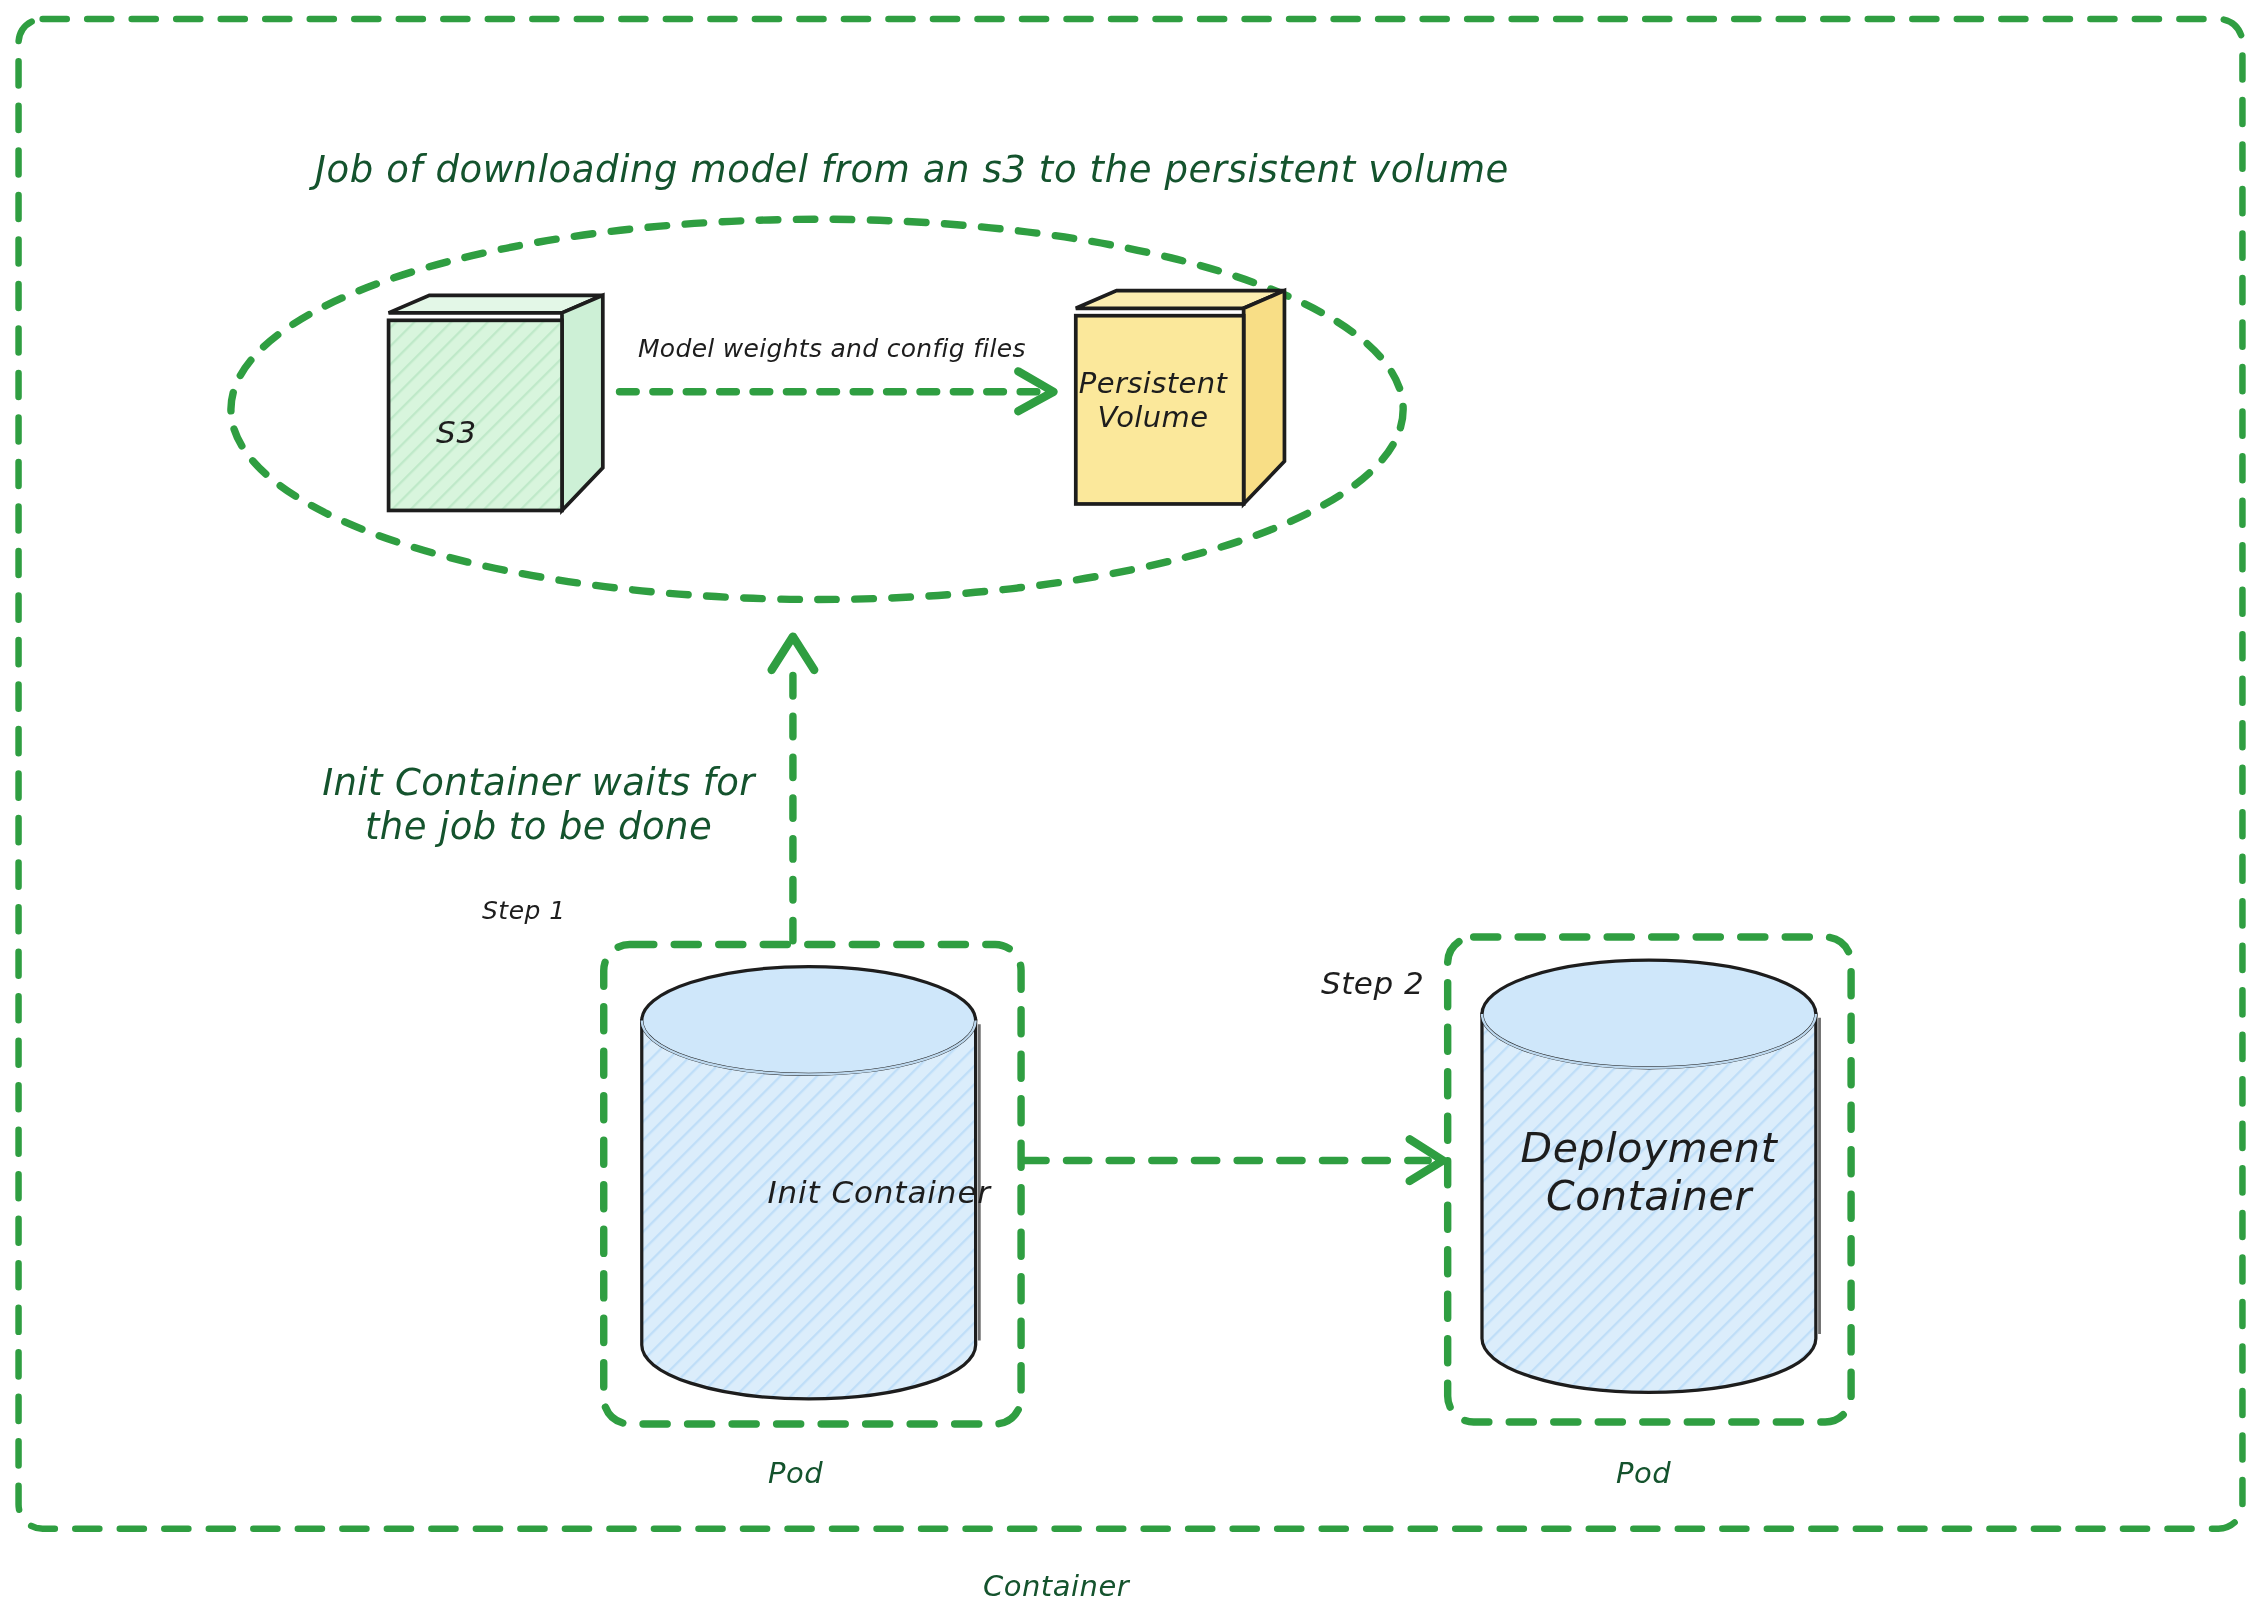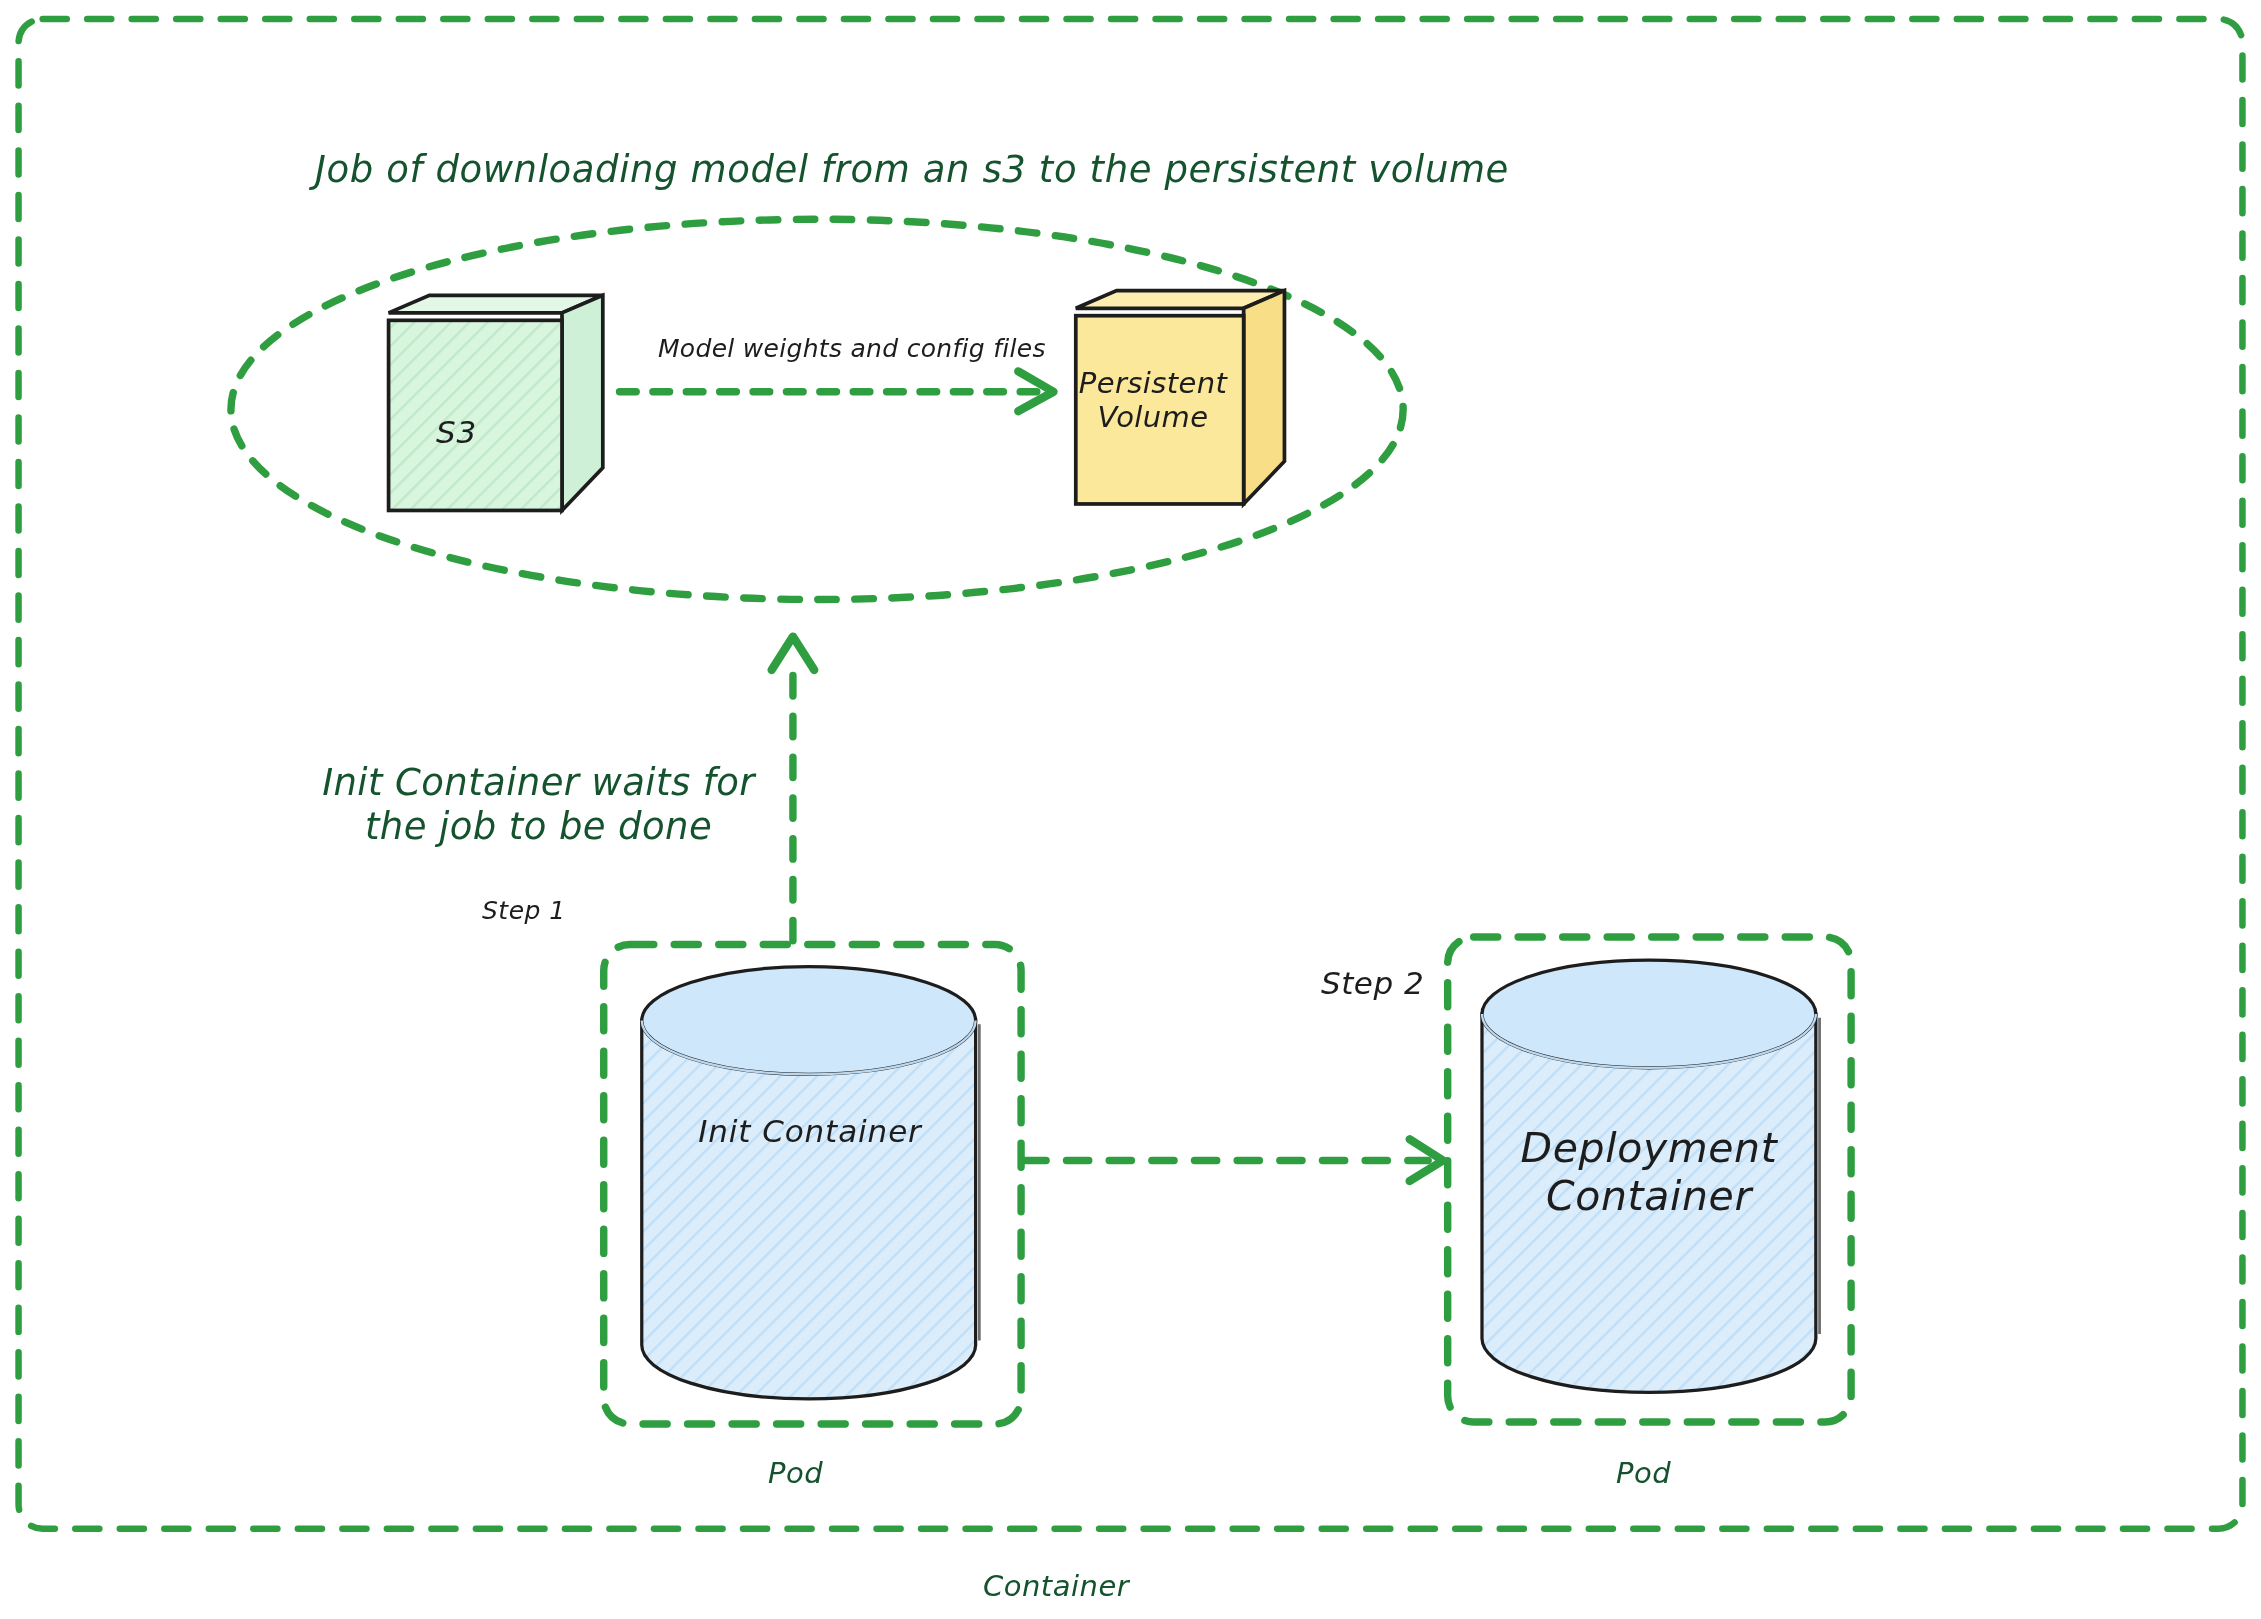--- a/index.html
+++ b/index.html
@@ -83,44 +83,44 @@
     letter-spacing: 0.5px;
   }
   #step2-label {
     left: 1321px;
     top: 937px;
     font-size: 31px;
     letter-spacing: 0.5px;
     margin-top: 28px;
   }
   #edge-label-weights {
-    left: 658px;
+    left: 638px;
     top: 334px;
     font-size: 25px;
     letter-spacing: 0.3px;
   }
   #s3-label {
     left: 436px;
     top: 414px;
     font-size: 31px;
     letter-spacing: 0.9px;
   }
   #pv-label {
     left: 1074px;
     top: 366px;
     width: 158px;
     text-align: center;
     font-size: 29px;
     letter-spacing: 0.4px;
   }
   #init-container-label {
     left: 629px;
-    top: 1113px;
+    top: 1174px;
     width: 362px;
-    text-align: center;
+    text-align: right;
     font-size: 31px;
     letter-spacing: 0.9px;
   }
   #deployment-container-label {
     left: 1475px;
     top: 1124px;
     width: 348px;
     text-align: center;
     font-size: 41px;
     letter-spacing: 0.6px;

